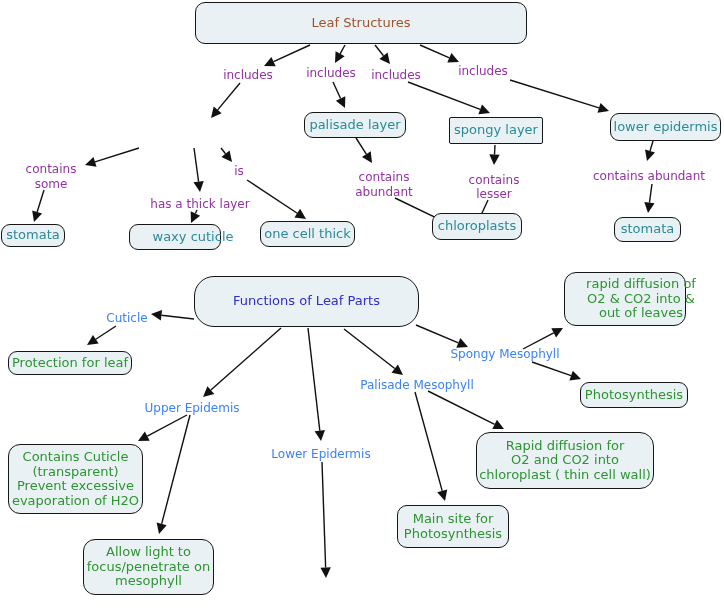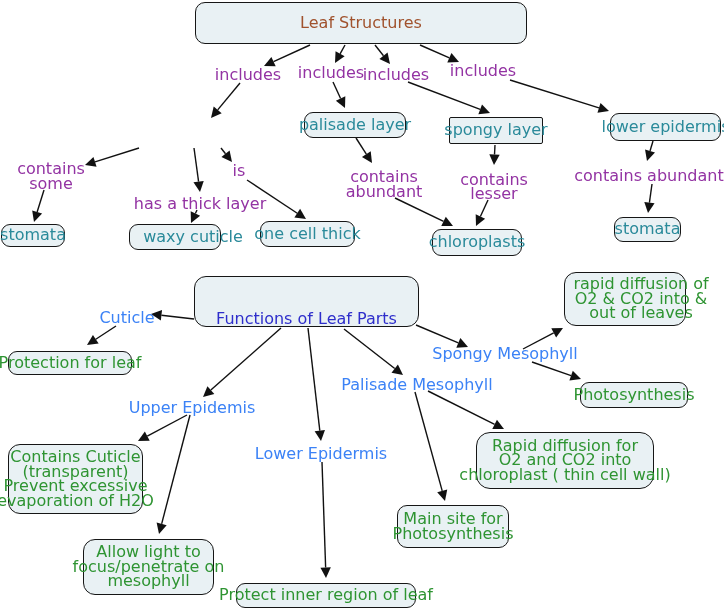--- a/index.html
+++ b/index.html
@@ -15,29 +15,29 @@
   .node {
     position: absolute;
     box-sizing: border-box;
     border: 1.4px solid #161616;
     background: #e9f1f4;
     display: flex;
     flex-direction: column;
     align-items: center;
     justify-content: center;
     text-align: center;
-    font-size: 16px;
+    font-size: 13px;
     line-height: 14.5px;
     white-space: nowrap;
   }
   .label {
     position: absolute;
     transform: translate(-50%, -50%);
     text-align: center;
-    font-size: 16px;
+    font-size: 12px;
     line-height: 14.5px;
     white-space: nowrap;
   }
   .c-teal   { color: #2a8a9a; }
   .c-brown  { color: #a0522d; }
   .c-blue   { color: #2e2ecb; }
   .c-green  { color: #2e9432; }
   .c-purple { color: #9333a3; }
   .c-red    { color: #3b82f6; }
 </style>
@@ -193,46 +193,43 @@
     </div>
     <div class="node c-teal" style="left: 1px; top: 224px; width: 64px; height: 23px; border-radius: 9px;">
       <div>stomata</div>
     </div>
     <div class="node c-teal" style="left: 129px; top: 224px; width: 92px; height: 26px; border-radius: 9px; padding-left: 36px;">
       <div>waxy cuticle</div>
     </div>
     <div class="node c-teal" style="left: 260px; top: 221px; width: 95px; height: 26px; border-radius: 9px;">
       <div>one cell thick</div>
     </div>
-    <div class="node c-teal" style="left: 432px; top: 229px; width: 90px; height: 27px; border-radius: 9px;">
+    <div class="node c-teal" style="left: 432px; top: 213px; width: 90px; height: 27px; border-radius: 9px;">
       <div>chloroplasts</div>
     </div>
     <div class="node c-teal" style="left: 614px; top: 217px; width: 67px; height: 25px; border-radius: 9px;">
       <div>stomata</div>
     </div>
-    <div class="node c-blue" style="left: 194px; top: 276px; width: 225px; height: 51px; border-radius: 12px; justify-content: flex-end;">
+    <div class="node c-blue" style="left: 194px; top: 276px; width: 225px; height: 51px; border-radius: 20px;">
       <div>Functions of Leaf Parts</div>
     </div>
     <div class="node c-green" style="left: 8px; top: 351px; width: 124px; height: 24px; border-radius: 9px;">
       <div>Protection for leaf</div>
     </div>
     <div class="node c-green" style="left: 8px; top: 444px; width: 135px; height: 70px; border-radius: 12px;">
       <div>Contains Cuticle</div>
       <div>(transparent)</div>
       <div>Prevent excessive</div>
       <div>evaporation of H2O</div>
     </div>
     <div class="node c-green" style="left: 83px; top: 539px; width: 131px; height: 56px; border-radius: 12px;">
       <div>Allow light to</div>
       <div>focus/penetrate on</div>
       <div>mesophyll</div>
     </div>
-    <div class="node c-green" style="left: 236px; top: 583px; width: 180px; height: 25px; border-radius: 9px;">
-      <div>Protect inner region of leaf</div>
-    </div>
     <div class="node c-green" style="left: 397px; top: 505px; width: 112px; height: 43px; border-radius: 10px;">
       <div>Main site for</div>
       <div>Photosynthesis</div>
     </div>
     <div class="node c-green" style="left: 476px; top: 432px; width: 178px; height: 57px; border-radius: 14px;">
       <div>Rapid diffusion for</div>
       <div>O2 and CO2 into</div>
       <div>chloroplast ( thin cell wall)</div>
     </div>
     <div class="node c-green" style="left: 580px; top: 382px; width: 108px; height: 26px; border-radius: 9px;">

